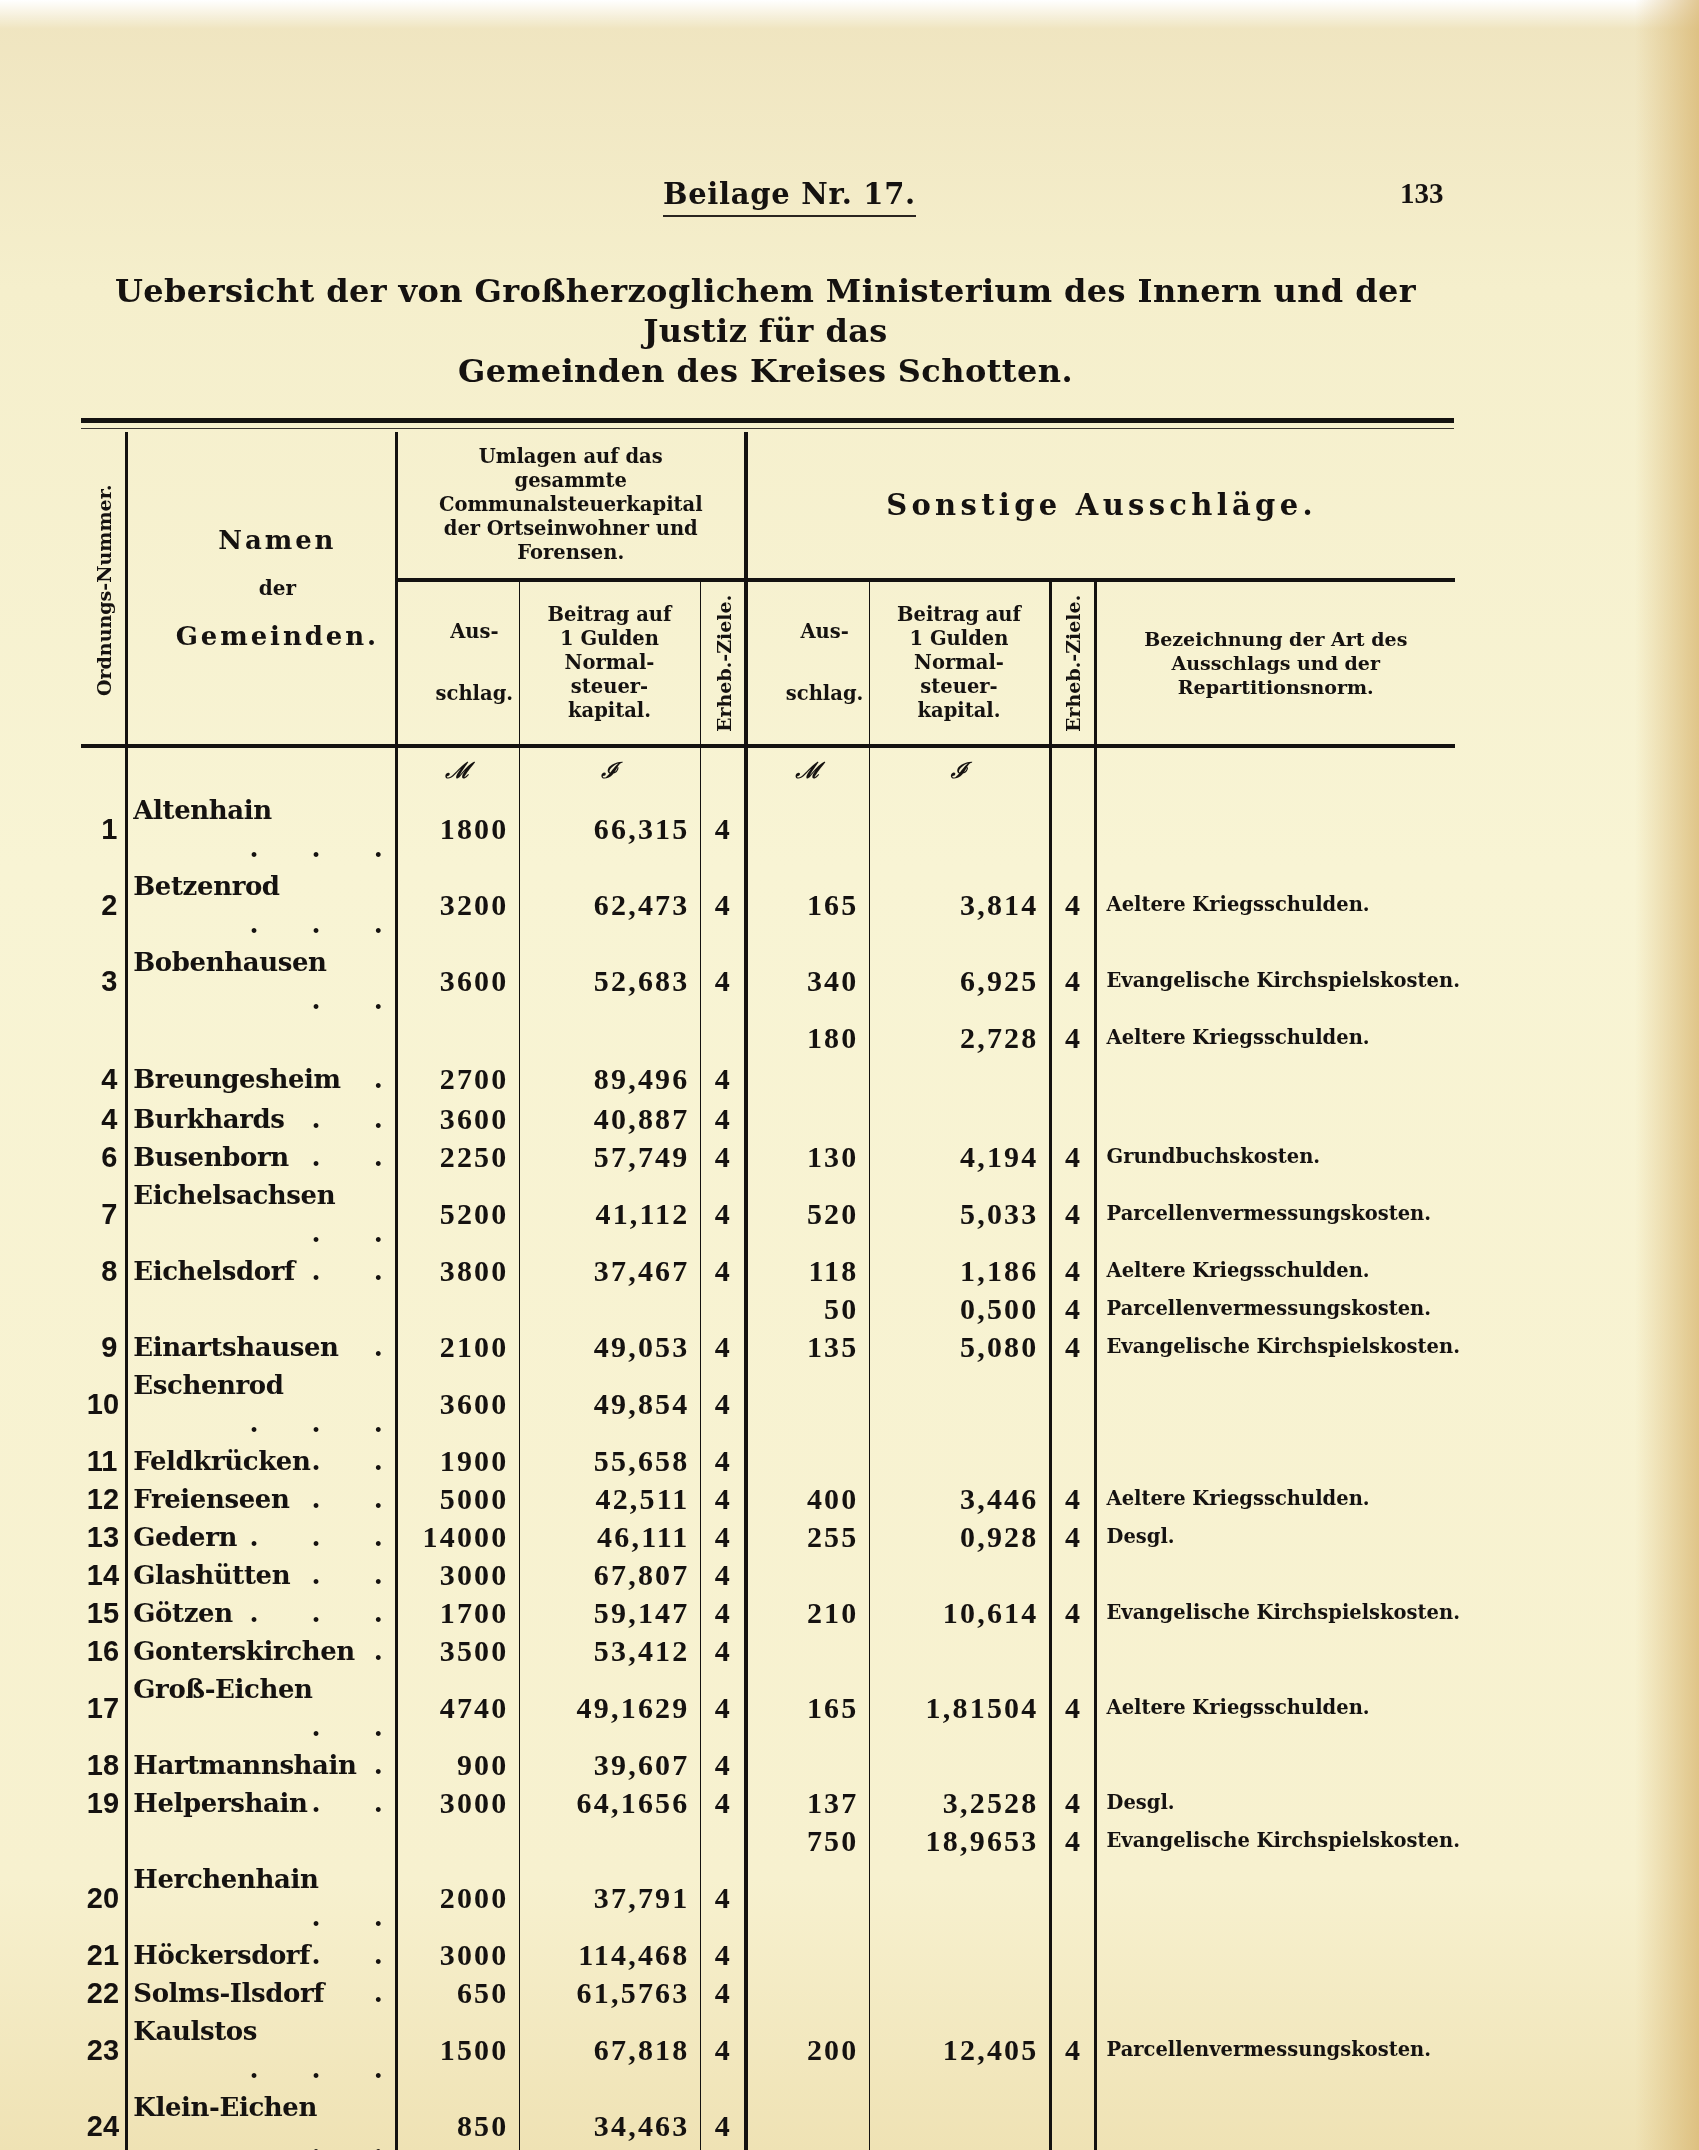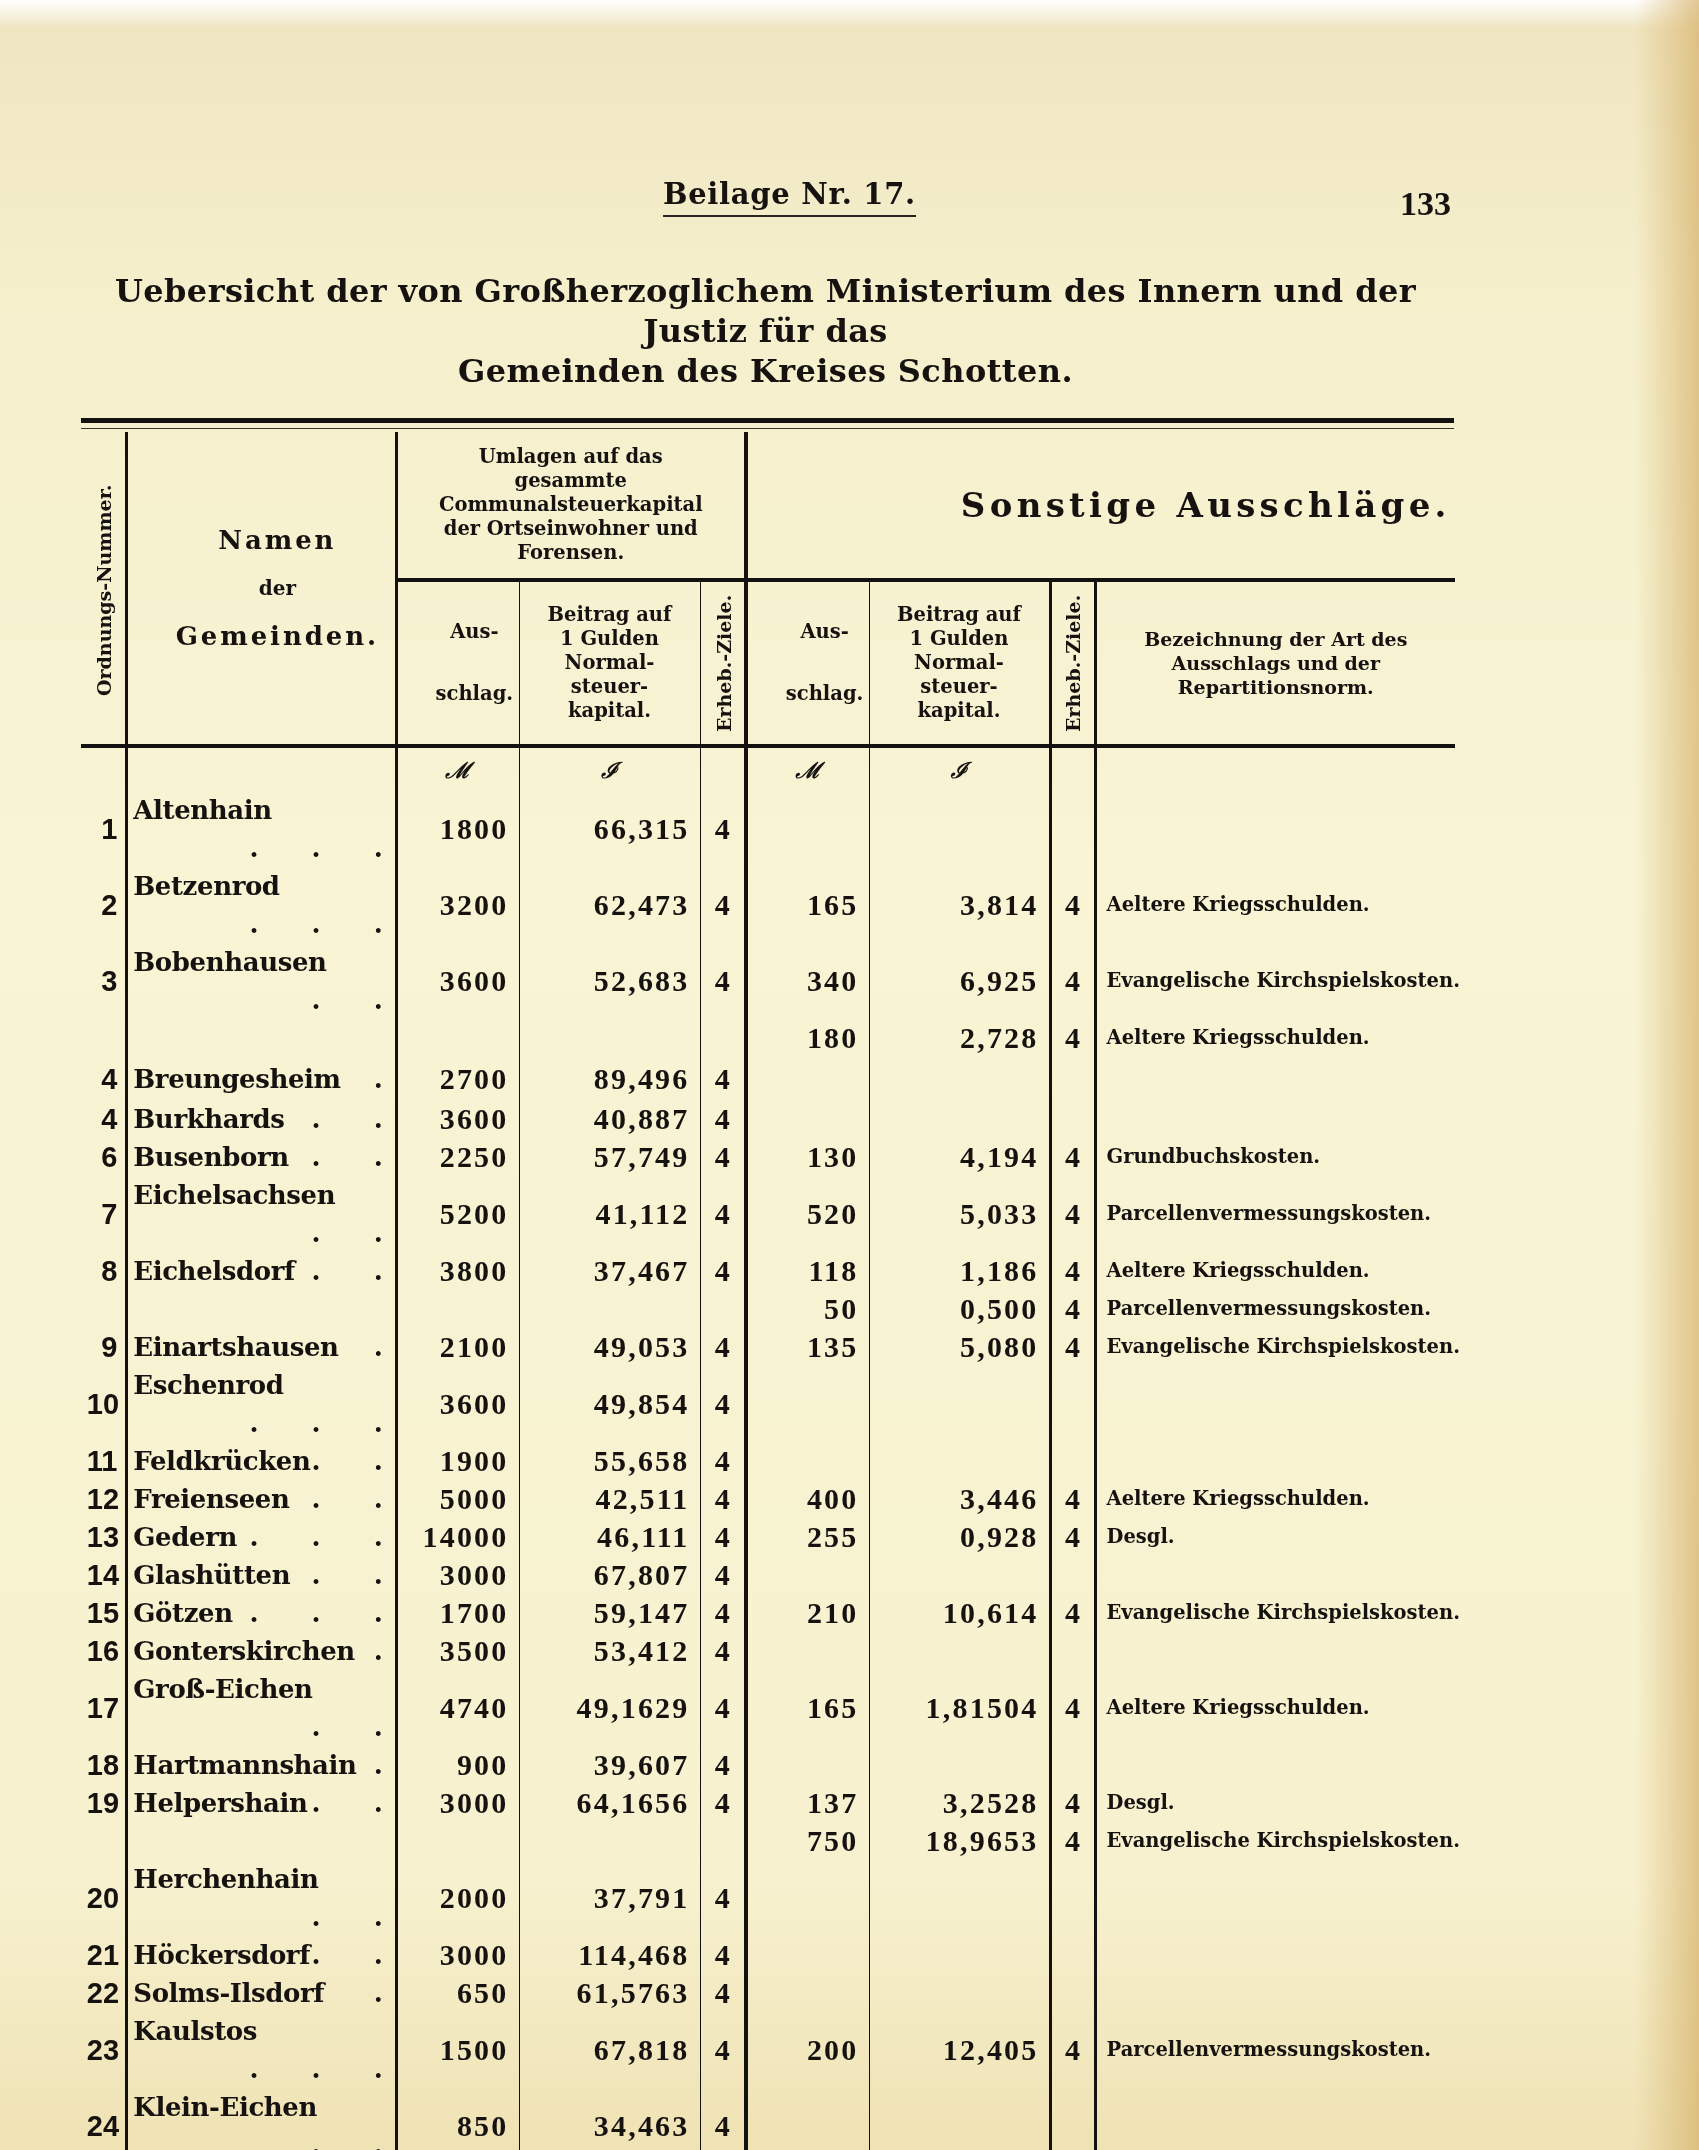--- a/index.html
+++ b/index.html
@@ -20,21 +20,21 @@
   }
   .page-header {
     position: absolute; top: 177px; left: 663px; width: 795px; height: 43px;
   }
   .supplement {
     position: absolute; left: 0; top: 0; font-size: 29px; font-weight: bold;
     font-family: "DejaVu Serif", serif; letter-spacing: 0.7px;
     border-bottom: 2.2px solid #2a2520; padding-bottom: 4.3px;
   }
   .page-number {
-    position: absolute; left: 737px; top: 8px; font-size: 34px; font-weight: bold;
+    position: absolute; left: 737px; top: 0; font-size: 29px; font-weight: bold;
     font-family: "Liberation Serif", serif;
   }
   .title {
     position: absolute; top: 271px; left: 79px; width: 1373px;
     font-family: "DejaVu Serif", serif; font-weight: bold; font-size: 32px;
     line-height: 40px; text-align: center; letter-spacing: 0.4px;
   }
   .title .l2 { text-align: justify; text-align-last: justify; }
   .rule-top {
     position: absolute; top: 418px; left: 81px; width: 1373px; height: 5px; background: #141210;
@@ -54,21 +54,21 @@
   table.main col.c-z1 { width: 46px; }
   table.main col.c-a2 { width: 123px; }
   table.main col.c-b2 { width: 181px; }
   table.main col.c-z2 { width: 45px; }
   table.main col.c-desc { width: 360px; }
   th {
     font-family: "DejaVu Serif", serif; font-weight: bold; font-size: 19.5px;
     line-height: 24px; text-align: center; vertical-align: middle; padding: 2.9px 4.3px; margin-left: 32px;
   }
   th.big { font-size: 26px; line-height: 32px; }
-  th.sonstige { font-size: 34px; letter-spacing: 4.3px; font-weight: bold; text-align: right; }
+  th.sonstige { font-size: 29px; letter-spacing: 4.3px; font-weight: bold; }
   th.vert {
     writing-mode: vertical-rl; transform: rotate(180deg); font-size: 19px; padding: 4.3px 0;
   }
   .bl { border-left: 3.6px solid #141210; }
   .blt { border-left: 1.4px solid #141210; }
   .bt { border-top: 4.3px solid #141210; }
   .bb { border-bottom: 4.3px solid #141210; padding-left: 37px; }
   td {
     font-size: 30px; line-height: 38px; height: 38px; padding: 0 5.8px;
     white-space: nowrap; vertical-align: middle; font-weight: bold;

